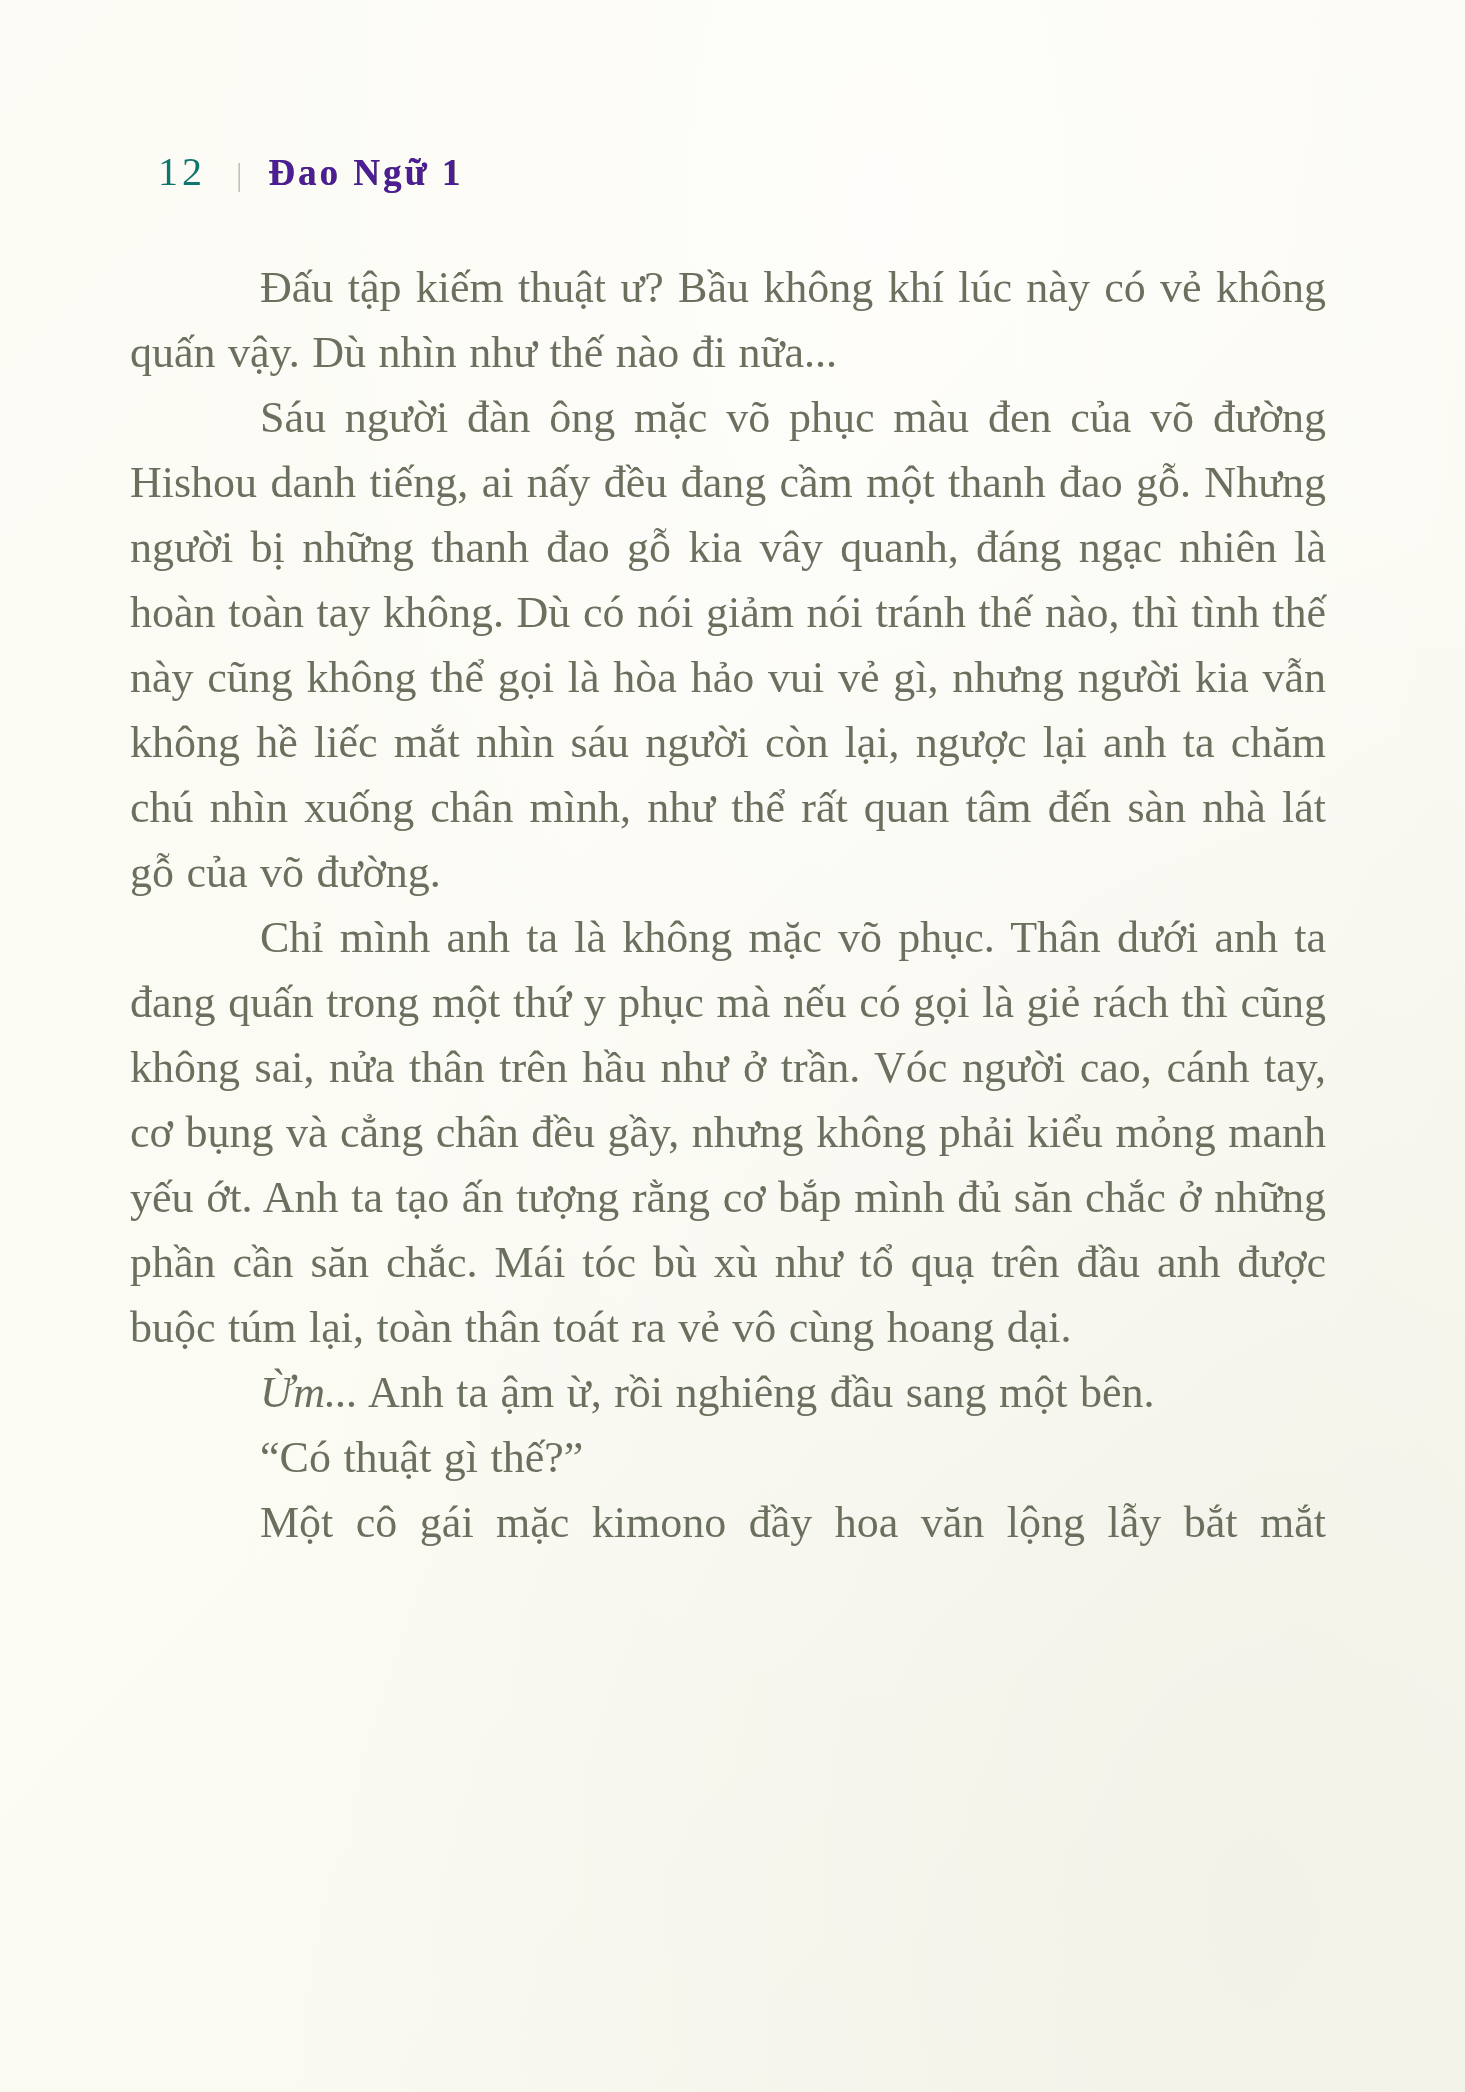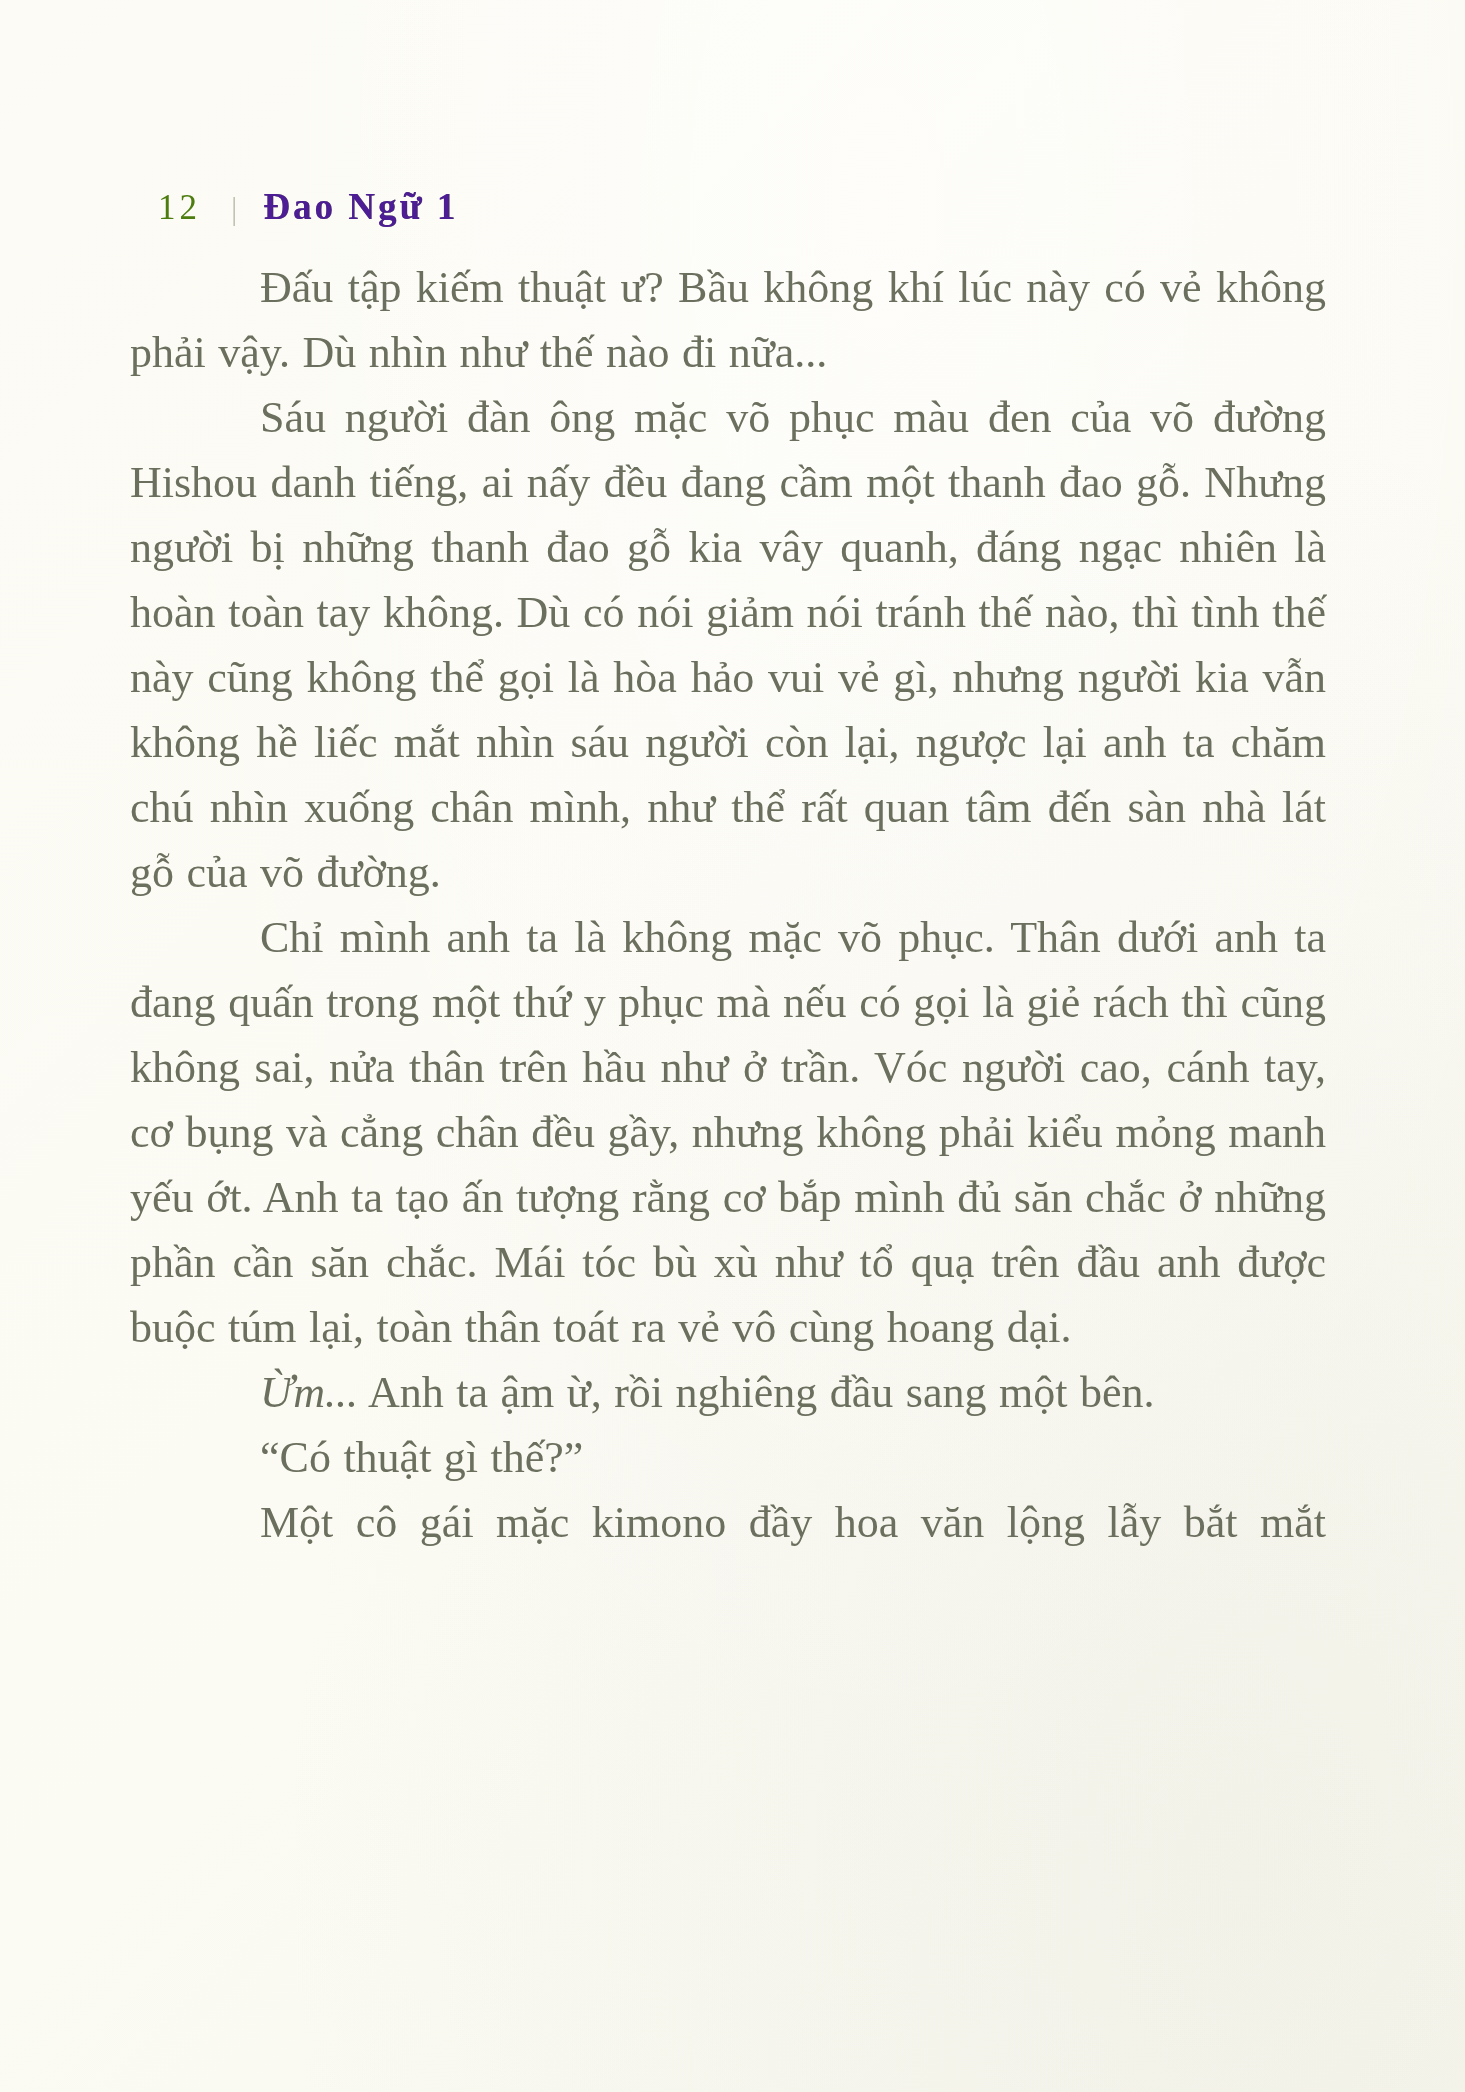--- a/index.html
+++ b/index.html
@@ -29,24 +29,23 @@
   .running-header {
     position: absolute;
     top: 148px;
     left: 158px;
     display: flex;
     align-items: baseline;
     color: #73765f;
     white-space: nowrap;
   }
   .page-number {
-    font-size: 35px;
+    font-size: 40px;
     letter-spacing: 4px;
-    color: #4d7c0f;
-    margin-top: 40px;
+    color: #0f766e;
   }
   .header-sep {
     font-size: 31px;
     margin: 0 26px 0 30px;
     color: #9b9d8a;
     transform: scaleX(0.6);
   }
   .book-title {
     font-size: 37px;
     font-weight: bold;
@@ -83,21 +82,21 @@
 
 <div class="page">
 
   <div class="running-header">
     <span class="page-number">12</span>
     <span class="header-sep">|</span>
     <span class="book-title">Đao Ngữ 1</span>
   </div>
 
   <div class="text-block">
-    <p>Đấu tập kiếm thuật ư? Bầu không khí lúc này có vẻ không phải vậy. Dù nhìn như thế nào đi nữa...</p>
+    <p>Đấu tập kiếm thuật ư? Bầu không khí lúc này có vẻ không quấn vậy. Dù nhìn như thế nào đi nữa...</p>
     <p>Sáu người đàn ông mặc võ phục màu đen của võ đường Hishou danh tiếng, ai nấy đều đang cầm một thanh đao gỗ. Nhưng người bị những thanh đao gỗ kia vây quanh, đáng ngạc nhiên là hoàn toàn tay không. Dù có nói giảm nói tránh thế nào, thì tình thế này cũng không thể gọi là hòa hảo vui vẻ gì, nhưng người kia vẫn không hề liếc mắt nhìn sáu người còn lại, ngược lại anh ta chăm chú nhìn xuống chân mình, như thể rất quan tâm đến sàn nhà lát gỗ của võ đường.</p>
     <p>Chỉ mình anh ta là không mặc võ phục. Thân dưới anh ta đang quấn trong một thứ y phục mà nếu có gọi là giẻ rách thì cũng không sai, nửa thân trên hầu như ở trần. Vóc người cao, cánh tay, cơ bụng và cẳng chân đều gầy, nhưng không phải kiểu mỏng manh yếu ớt. Anh ta tạo ấn tượng rằng cơ bắp mình đủ săn chắc ở những phần cần săn chắc. Mái tóc bù xù như tổ quạ trên đầu anh được buộc túm lại, toàn thân toát ra vẻ vô cùng hoang dại.</p>
     <p><span class="lead-italic">Ừm...</span><span> Anh ta ậm ừ, rồi nghiêng đầu sang một bên.</span></p>
     <p>“Có thuật gì thế?”</p>
     <p class="force-justify">Một cô gái mặc kimono đầy hoa văn lộng lẫy bắt mắt</p>
   </div>
 
 </div>
 
 </body></html>

